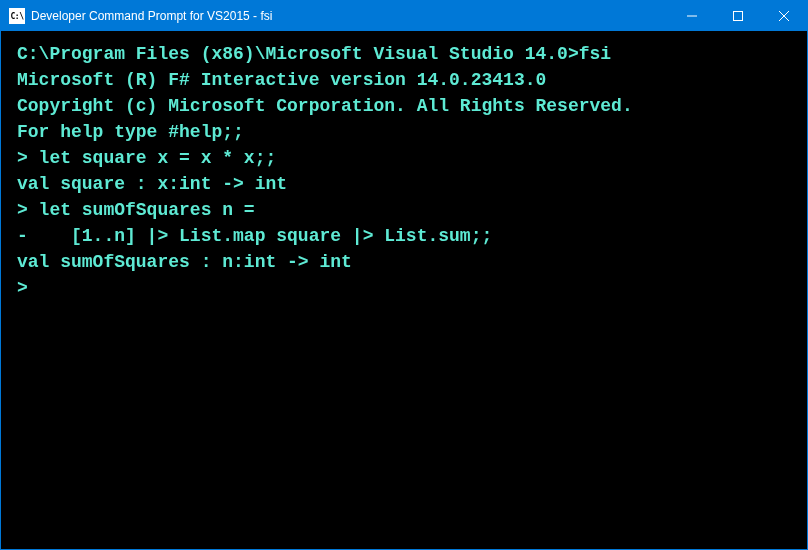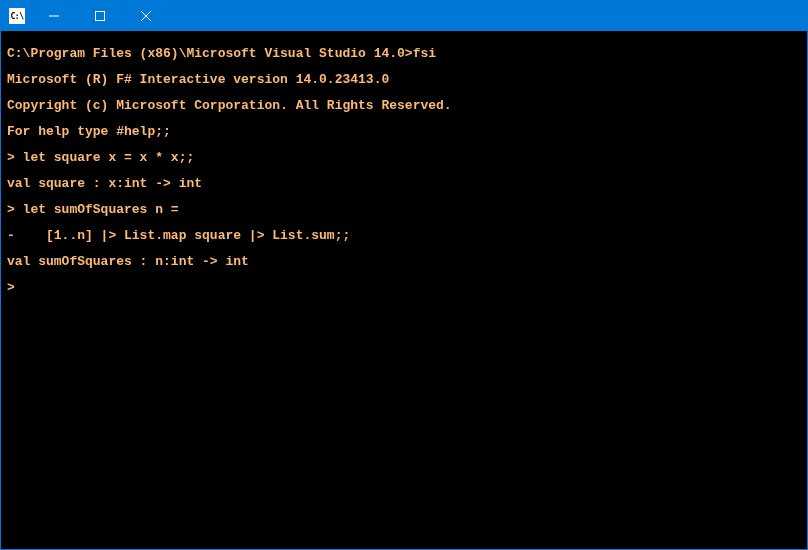--- a/index.html
+++ b/index.html
@@ -55,36 +55,37 @@
       width: 46px;
       height: 100%;
       display: flex;
       align-items: center;
       justify-content: center;
       cursor: pointer;
     }
     .terminal {
       flex: 1;
       background: #000;
-      padding: 10px 6px;
+      padding: 10px 16px;
       font-family: Consolas, "Courier New", monospace;
-      font-size: 13px;
+      font-size: 18px;
       line-height: 26px;
-      color: #fdba74;
+      color: #5eead4;
       font-weight: bold;
       white-space: pre;
       overflow: hidden;
     }
   </style>
 </head>
 <body>
 
 <div class="window">
   <div class="titlebar">
     <div class="titlebar-icon">C:\</div>
+    <div class="titlebar-title">Developer Command Prompt for VS2015 - fsi</div>
     <div class="titlebar-controls">
       <div class="titlebar-btn">
         <svg width="10" height="10" viewBox="0 0 10 10">
             <line x1="0" y1="5" x2="10" y2="5" stroke="#fff" stroke-width="1"></line>
           </svg>
       </div>
       <div class="titlebar-btn">
         <svg width="10" height="10" viewBox="0 0 10 10">
             <rect x="0.5" y="0.5" width="9" height="9" fill="none" stroke="#fff" stroke-width="1"></rect>
           </svg>

